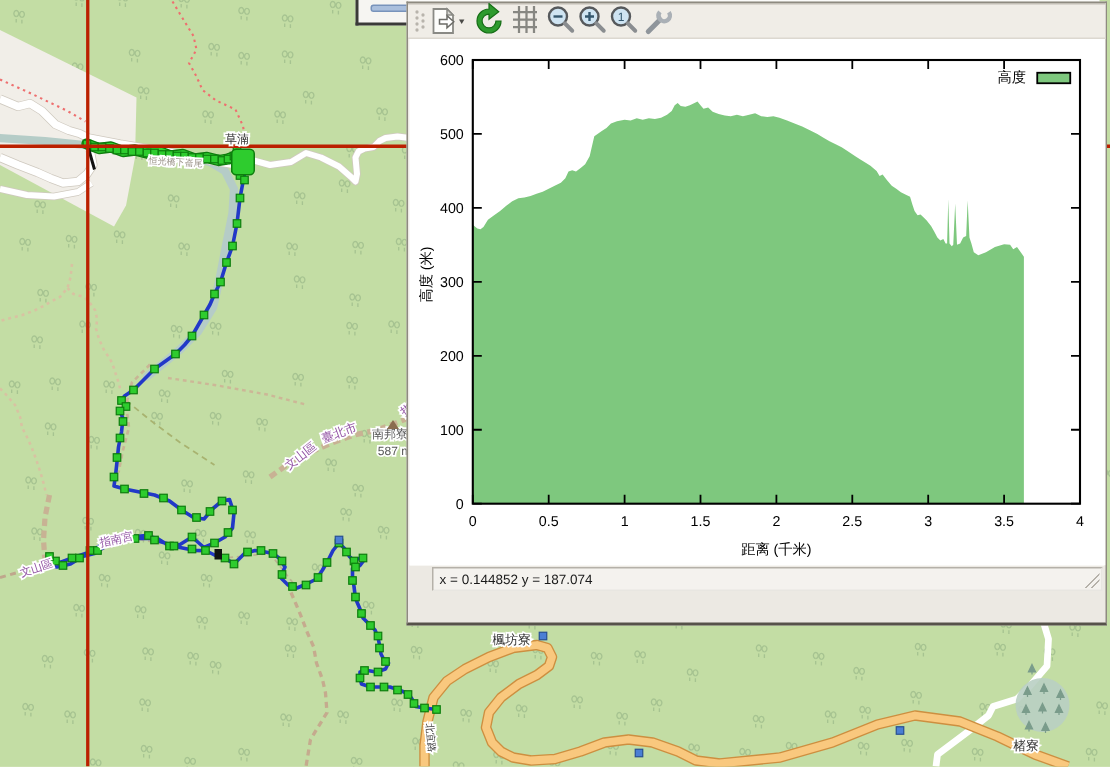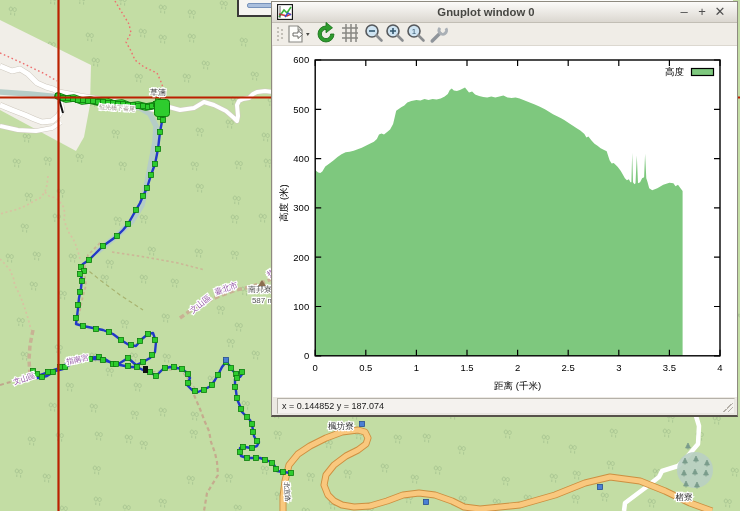--- a/index.html
+++ b/index.html
@@ -4,21 +4,21 @@
 #stage{position:relative;width:740px;height:511px;overflow:hidden;font-family:"Liberation Sans",sans-serif}
 #frag{position:absolute;left:237px;top:0;width:36px;height:15px;background:#f6f5f2;border-left:2px solid #3a3a38;border-bottom:2px solid #3a3a38}
 #frag .bar{position:absolute;left:8px;top:3px;width:28px;height:3px;background:#aabfdd;border:1px solid #7893bb;border-radius:2px}
 #topstrip{position:absolute;left:273px;top:0;width:460px;height:2px;background:#fbfbf9}
 #win{position:absolute;left:271px;top:1px;width:465px;height:413px;background:#ece9e3;border:1px solid #8e8a80;border-bottom:2px solid #56524a;box-sizing:content-box}
 #tbar{position:relative;height:20px;background:linear-gradient(#fcfbf9,#dbd7d0);text-align:center;font-size:11.3px;font-weight:bold;color:#474743;line-height:20px;padding-right:37px;box-sizing:border-box}
 #tbar .btns{position:absolute;right:8px;top:0;font-size:13px;color:#4f4f4f;font-weight:normal;letter-spacing:0}
 #tbar .btns span{display:inline-block;width:18px;text-align:center}
 #tools{position:relative;height:23px;background:#f0ede7;border-bottom:1px solid #dcd8d0;box-shadow:0 1px 0 #c2beb5 inset}
 #cv{position:relative;height:351px;background:#fff;margin:0 1px}
-#sbar{position:relative;height:14px;margin:1px 2px 0 5px;background:#f4f2ee;border:1px solid #b5b1a9;border-right-color:#e8e6e1;border-bottom-color:#e8e6e1;font-size:9px;color:#1a1a1a;line-height:14px;padding-left:4px}
+#sbar{position:relative;height:14px;margin:1px 2px 0 16px;background:#f4f2ee;border:1px solid #b5b1a9;border-right-color:#e8e6e1;border-bottom-color:#e8e6e1;font-size:9px;color:#1a1a1a;line-height:14px;padding-left:4px}
 #grip{position:absolute;right:1px;bottom:1px;width:10px;height:10px;background:
  linear-gradient(135deg,transparent 50%,#b5b1a9 50%,#b5b1a9 57%,transparent 57%,transparent 71%,#b5b1a9 71%,#b5b1a9 78%,transparent 78%)}
 </style></head>
 <body>
 <div id="stage">
 <svg width="740" height="511" style="position:absolute;left:0;top:0">
 <rect width="740" height="511" fill="#c3dda4"></rect>
 <defs>
         <g id="tr">
           <path d="M-1.2 0 a1.6 2 0 1 1 0.1 0 M-1.2 1.6 l0 2.4 M2.6 0.6 a1.6 2 0 1 1 0.1 0 M2.6 2.2 l0 2.4" stroke="#9cba8a" stroke-width="0.9" fill="none"></path>
@@ -489,27 +489,20 @@
 <text x="78" y="362" font-size="7.5" fill="#9151a3" stroke="#ffffff" stroke-width="2.4" paint-order="stroke" text-anchor="middle" transform="rotate(-12 78 362)">指南宮</text>
 <text x="341" y="429" font-size="8.5" fill="#333" stroke="#ffffff" stroke-width="2.4" paint-order="stroke" text-anchor="middle">楓坊寮</text>
 <text x="684" y="500" font-size="8.5" fill="#333" stroke="#ffffff" stroke-width="2.4" paint-order="stroke" text-anchor="middle">楮寮</text>
 <text x="285" y="492" font-size="6.5" fill="#333" stroke="#ffffff" stroke-width="2.4" paint-order="stroke" text-anchor="middle" transform="rotate(85 285 492)">北宜路</text>
 </svg>
 <div id="frag">
       <div class="bar"></div>
     </div>
 <div id="topstrip"></div>
 <div id="win">
-  <div id="tbar"><svg width="16" height="16" style="position:absolute;left:5px;top:2px">
-<rect x="0.5" y="0.5" width="15" height="15" fill="#fff" stroke="#1a1a1a" stroke-width="1.3"></rect>
-<path d="M2 13 L7 6 L10 9 L14 3" stroke="#3bb43b" stroke-width="1.6" fill="none"></path>
-<path d="M2 10 L6 11 L10 12 L14 10" stroke="#d03a3a" stroke-width="1.4" fill="none"></path>
-<path d="M8 13 L11 9 L14 11" stroke="#3a4fd0" stroke-width="1.4" fill="none"></path>
-<path d="M3 2 v12" stroke="#444" stroke-width="0.8"></path>
-</svg>Gnuplot window 0<span class="btns"><span>–</span><span>+</span><span>✕</span></span></div>
   <div id="tools">
 <svg width="440" height="24" style="position:absolute;left:0;top:0">
  <g fill="#b8b4ac">
             <circle cx="6" cy="6" r="1.1"></circle>
             <circle cx="6" cy="10" r="1.1"></circle>
             <circle cx="6" cy="14" r="1.1"></circle>
             <circle cx="6" cy="18" r="1.1"></circle>
             <circle cx="10" cy="8" r="1.1"></circle>
             <circle cx="10" cy="12" r="1.1"></circle>
             <circle cx="10" cy="16" r="1.1"></circle>

